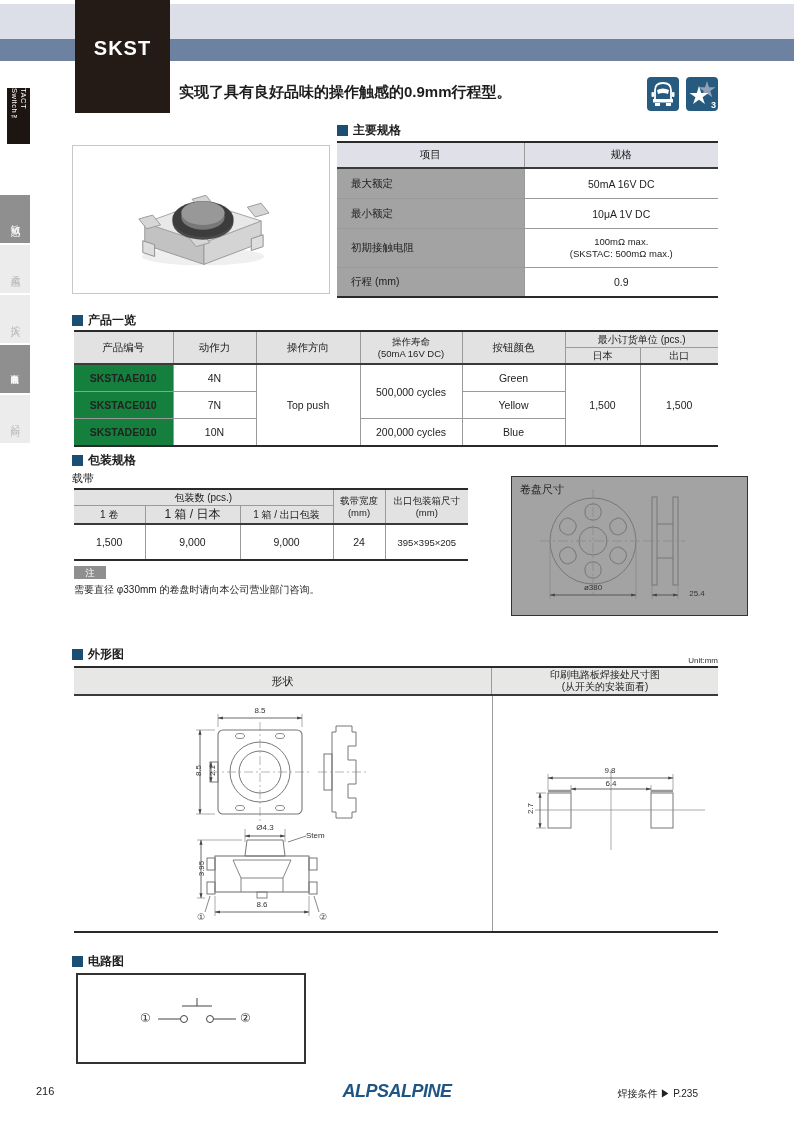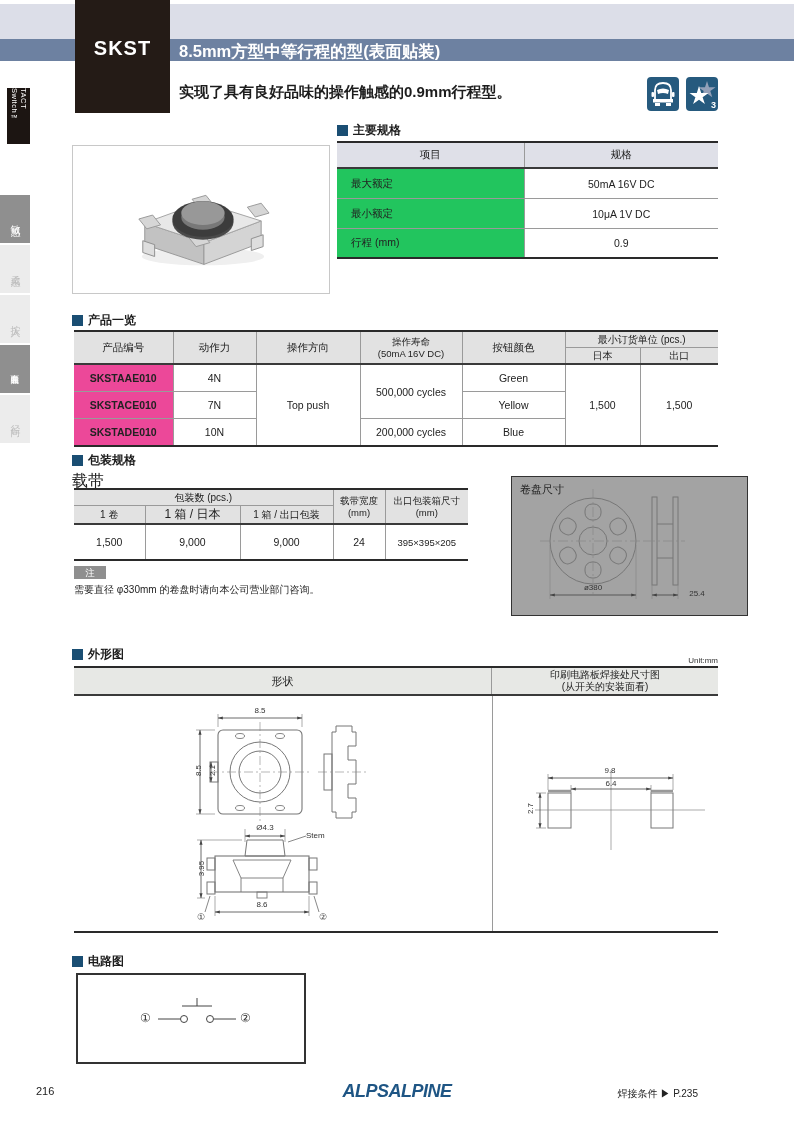--- a/index.html
+++ b/index.html
@@ -34,22 +34,22 @@
   .photo-box{left:72px;top:145px;width:256px;height:147px;border:1px solid #c8c8c8;background:#fff;}
   
   table.dt{border-collapse:collapse;table-layout:fixed;border-top:2px solid #2a2a2a;
            border-bottom:2px solid #2a2a2a;}
   table.dt td{border:1px solid #9a9a9a;font-size:10.5px;text-align:center;vertical-align:middle;
               padding:0 2px;overflow:hidden;}
   table.dt td:first-child{border-left:none;}
   table.dt td:last-child{border-right:none;}
   table.dt tr.hd td{background:#e2e2e2;}
   td.hdline{border-bottom:2px solid #3a3a3a !important;}
-  .spec-left{background:#22c55e;text-align:left !important;padding-left:14px !important;}
-  .part{font-weight:bold;background:#ec4899;}
+  .spec-left{background:#a3a3a3;text-align:left !important;padding-left:14px !important;}
+  .part{font-weight:bold;background:#15803d;}
   .two-line{font-size:9.5px;line-height:1.25;}
   .sub{font-size:9.5px;line-height:1.2;}
   
   .note-tag{left:74px;top:566px;width:32px;height:13px;background:#8f8f8f;color:#fff;font-size:9.5px;
             text-align:center;line-height:13px;}
   .note-text{left:74px;top:583px;font-size:10px;color:#222;}
   
   .reel-box{left:511px;top:476px;width:205px;height:138px;border:1.5px solid #333;background:#a3a3a3;padding-left:30px;}
   .reel-title{position:absolute;left:8px;top:5px;font-size:11px;color:#222;}
   .dim-label{position:absolute;font-size:8px;color:#333;text-align:center;}
@@ -75,21 +75,20 @@
 </style>
 </head>
 <body>
 
 <div class="page">
 
   <div class="abs band-light"></div>
   <div class="abs band-blue"></div>
   <div class="abs series-box"></div>
   <div class="abs series-text">SKST</div>
-  <div class="abs page-title">8.5mm方型中等行程的型(表面贴装)</div>
   <div class="abs page-subtitle">实现了具有良好品味的操作触感的0.9mm行程型。</div>
 
   <div class="abs feat-icon" style="left:647px;top:77px;">
     <svg viewBox="0 0 32 34" width="32" height="34">
       <path d="M8 22 L8 13 Q8 6 16 6 Q24 6 24 13 L24 22" fill="none" stroke="#fff" stroke-width="1.8"></path>
       <path d="M10 13 Q16 10 22 13 L21 17 Q16 15 11 17 Z" fill="#fff"></path>
       <rect x="6" y="22" width="20" height="3.5" fill="#fff"></rect>
       <rect x="8" y="26" width="5" height="3" fill="#fff"></rect>
       <rect x="19" y="26" width="5" height="3" fill="#fff"></rect>
       <rect x="4.5" y="15" width="2.5" height="5" rx="1" fill="#fff"></rect>
@@ -156,20 +155,27 @@
       <td class="hdline" style="height:24px;background:#dfe0e8;">项目</td>
       <td class="hdline" style="background:#dfe0e8;">规格</td>
     </tr>
     <tr>
       <td class="spec-left" style="height:29px;">最大额定</td>
       <td>50mA 16V DC</td>
     </tr>
     <tr>
       <td class="spec-left" style="height:29px;">最小额定</td>
       <td>10μA 1V DC</td>
+    </tr>
+    <tr>
+      <td class="spec-left" style="height:38px;">初期接触电阻</td>
+      <td>
+        <div class="two-line">100mΩ max.</div>
+        <div class="two-line">(SKSTAC: 500mΩ max.)</div>
+      </td>
     </tr>
     <tr>
       <td class="spec-left" style="height:28px;">行程 (mm)</td>
       <td>0.9</td>
     </tr>
   </tbody>
     </table>
 
   <div class="abs sec-title" style="left:72px;top:312px;">
     <span class="sec-sq"></span>
@@ -221,21 +227,21 @@
       <td>200,000 cycles</td>
       <td>Blue</td>
     </tr>
   </tbody>
     </table>
 
   <div class="abs sec-title" style="left:72px;top:452px;">
     <span class="sec-sq"></span>
     <span>包装规格</span>
   </div>
-  <div class="abs" style="left:72px;top:471px;font-size:16px;">载带</div>
+  <div class="abs" style="left:72px;top:471px;font-size:11px;">载带</div>
   <table class="dt abs" style="left:74px;top:488px;width:394px;">
     <colgroup>
         <col style="width:71px">
         <col style="width:95px">
         <col style="width:93px">
         <col style="width:52px">
         <col style="width:83px">
       </colgroup>
     <tbody>
         <tr class="hd">

